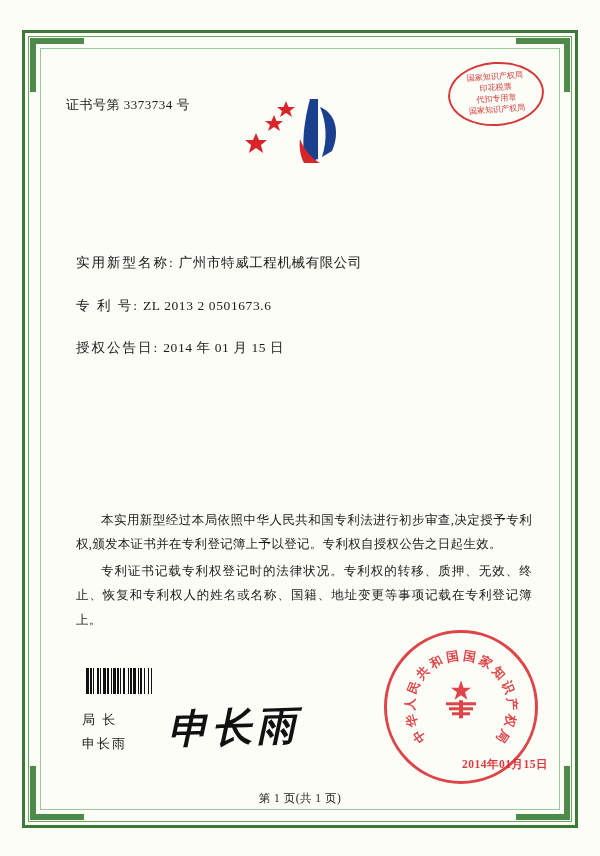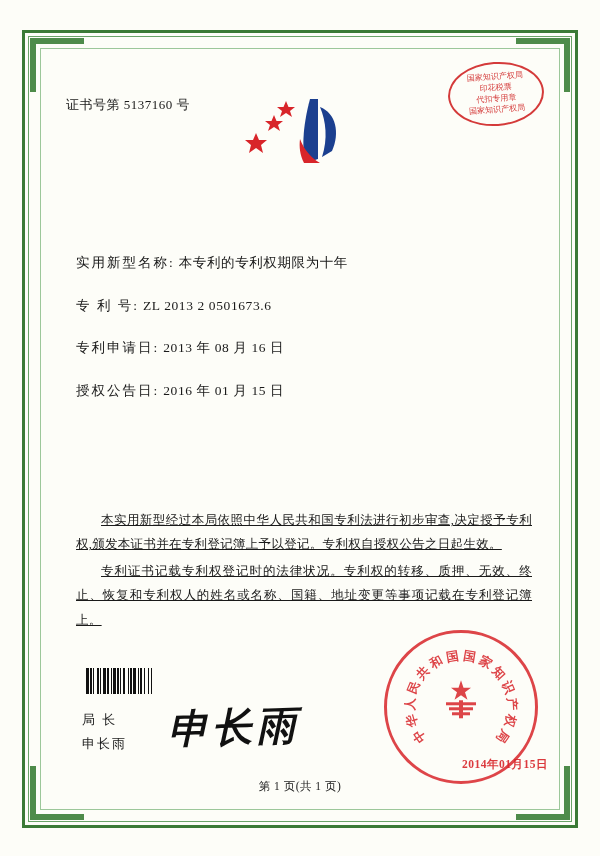--- a/index.html
+++ b/index.html
@@ -145,21 +145,20 @@
   
   .body-text {
     position: absolute;
     left: 76px;
     right: 68px;
     top: 508px;
     font-size: 12.5px;
     line-height: 1.95;
     text-align: justify;
     letter-spacing: 0.3px;
-    text-decoration: underline;
   }
   .body-text p {
     margin: 0 0 2px 0;
     text-indent: 25px;
   }
 
   
   .barcode {
     position: absolute;
     left: 86px;
@@ -235,41 +234,41 @@
     letter-spacing: 0.5px;
     font-weight: bold;
     opacity: 0.9;
   }
 
   
   .footer {
     position: absolute;
     left: 0;
     right: 0;
-    bottom: 62px;
+    bottom: 50px;
     text-align: center;
     font-size: 11.5px;
     letter-spacing: 0.5px;
     color: #222;
   }
 </style>
 </head>
 <body>
 
 <div class="page">
 
   <div class="frame-outer"></div>
   <div class="frame-mid"></div>
   <div class="frame-inner"></div>
   <div class="corner tl"></div>
   <div class="corner tr"></div>
   <div class="corner bl"></div>
   <div class="corner br"></div>
 
-  <div class="cert-no">证书号第 5137160 号</div>
+  <div class="cert-no">证书号第 3373734 号</div>
 
   <div class="seal-top">
     <span>国家知识产权局</span>
     <span>印花税票</span>
     <span>代扣专用章</span>
     <span>国家知识产权局</span>
   </div>
 
   <div class="logo">
     <svg width="120" height="76" viewBox="0 0 120 76">
@@ -281,33 +280,29 @@
       <path d="M70 6 L78 6 L78 66 L66 70 C62 58 62 36 70 6 Z" fill="#1b3f8f"></path>
       <path d="M80 14 C96 20 100 40 92 58 L82 64 C88 46 86 28 80 14 Z" fill="#1b3f8f"></path>
       <path d="M60 46 C64 56 70 64 80 70 L64 70 C60 62 59 54 60 46 Z" fill="#d8252a"></path>
     </svg>
   </div>
 
 
   <div class="fields">
     <div class="field-row">
       <span class="field-label">实用新型名称:</span>
-      <span class="field-value">本专利的专利权期限为十年</span>
+      <span class="field-value">广州市特威工程机械有限公司</span>
     </div>
     <div class="field-row">
       <span class="field-label">专 利 号:</span>
       <span class="field-value">ZL 2013 2 0501673.6</span>
     </div>
     <div class="field-row">
-      <span class="field-label">专利申请日:</span>
-      <span class="field-value">2013 年 08 月 16 日</span>
-    </div>
-    <div class="field-row">
       <span class="field-label">授权公告日:</span>
-      <span class="field-value">2016 年 01 月 15 日</span>
+      <span class="field-value">2014 年 01 月 15 日</span>
     </div>
   </div>
 
   <div class="body-text">
     <p>本实用新型经过本局依照中华人民共和国专利法进行初步审查,决定授予专利权,颁发本证书并在专利登记簿上予以登记。专利权自授权公告之日起生效。</p>
     <p>专利证书记载专利权登记时的法律状况。专利权的转移、质押、无效、终止、恢复和专利权人的姓名或名称、国籍、地址变更等事项记载在专利登记簿上。</p>
   </div>
 
   <div class="barcode" id="barcode"><i style="width:3px;"></i><i style="width:1px;background:transparent;"></i><i style="width:2px;"></i><i style="width:1px;background:transparent;"></i><i style="width:1px;"></i><i style="width:3px;background:transparent;"></i><i style="width:2px;"></i><i style="width:1px;background:transparent;"></i><i style="width:1px;"></i><i style="width:2px;background:transparent;"></i><i style="width:3px;"></i><i style="width:1px;background:transparent;"></i><i style="width:2px;"></i><i style="width:2px;background:transparent;"></i><i style="width:1px;"></i><i style="width:1px;background:transparent;"></i><i style="width:3px;"></i><i style="width:1px;background:transparent;"></i><i style="width:2px;"></i><i style="width:1px;background:transparent;"></i><i style="width:1px;"></i><i style="width:2px;background:transparent;"></i><i style="width:2px;"></i><i style="width:3px;background:transparent;"></i><i style="width:1px;"></i><i style="width:1px;background:transparent;"></i><i style="width:2px;"></i><i style="width:1px;background:transparent;"></i><i style="width:3px;"></i><i style="width:2px;background:transparent;"></i><i style="width:1px;"></i><i style="width:1px;background:transparent;"></i><i style="width:2px;"></i><i style="width:2px;background:transparent;"></i><i style="width:1px;"></i><i style="width:3px;background:transparent;"></i><i style="width:1px;"></i><i style="width:2px;background:transparent;"></i><i style="width:1px;"></i><i style="width:1px;background:transparent;"></i></div>
 

